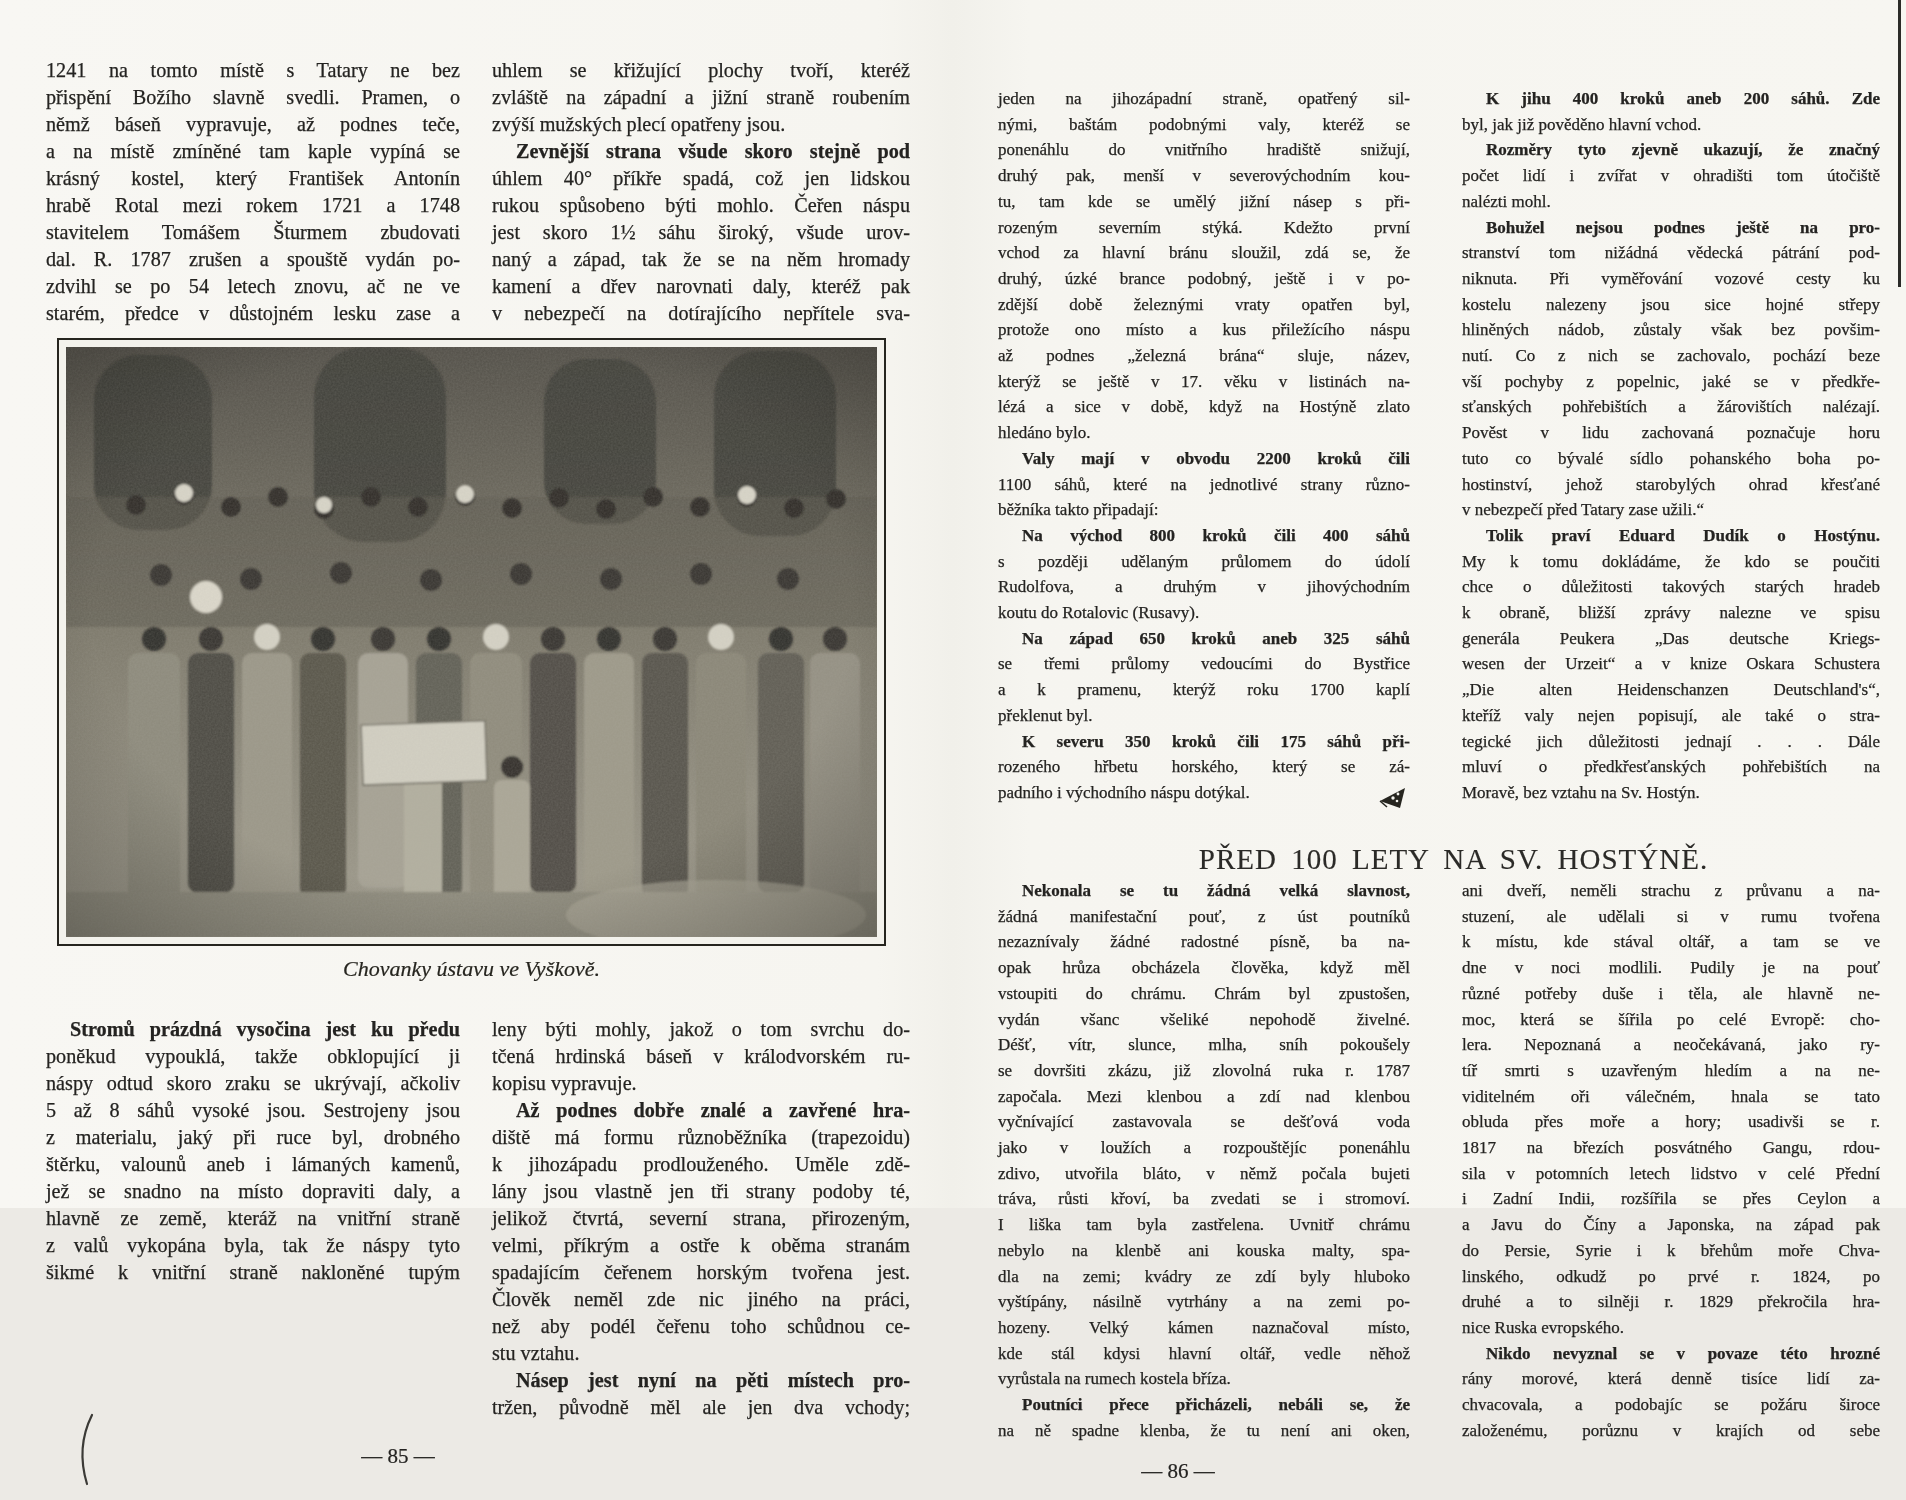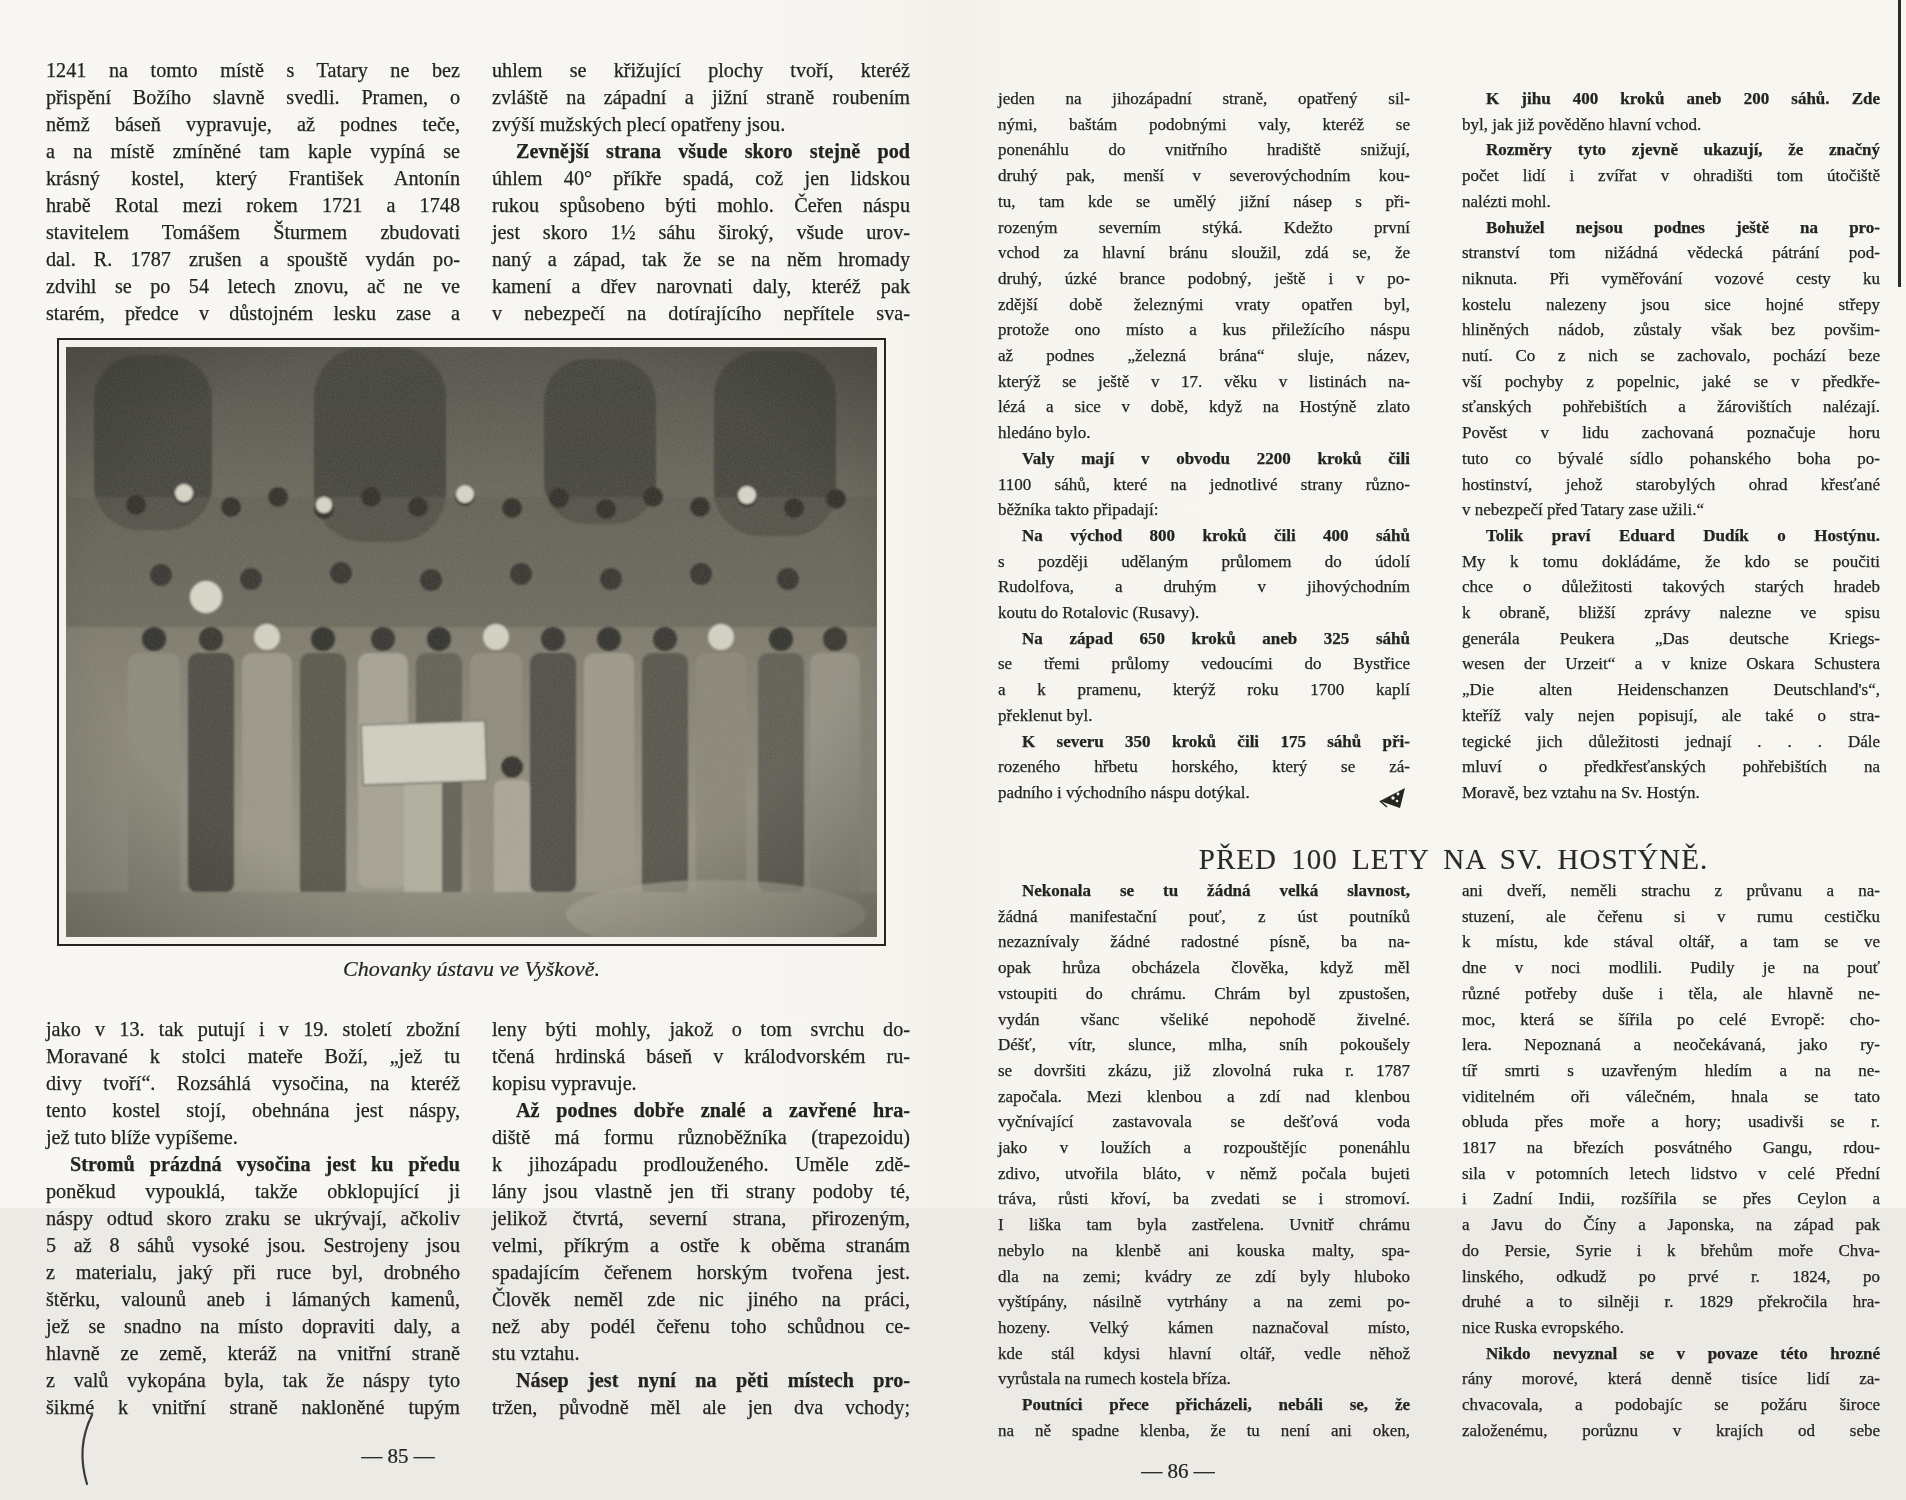--- a/index.html
+++ b/index.html
@@ -195,27 +195,20 @@
         </g>
         <rect width="811" height="590" filter="url(#gr)" opacity="0.4"></rect>
         <rect width="811" height="590" fill="url(#vig)"></rect>
       </svg>
     </figure>
 
     <div class="caption">Chovanky ústavu ve Vyškově.</div>
 
     <div class="col col-left" style="left:46px;top:1016px;width:414px">
         <div class="para">
-          <div class="line jl">jako v 13. tak putují i v 19. století zbožní</div>
-          <div class="line jl">Moravané k stolci mateře Boží, „jež tu</div>
-          <div class="line jl">divy tvoří“. Rozsáhlá vysočina, na kteréž</div>
-          <div class="line jl">tento kostel stojí, obehnána jest náspy,</div>
-          <div class="line">jež tuto blíže vypíšeme.</div>
-        </div>
-        <div class="para">
           <div class="line jl ind">Stromů prázdná vysočina jest ku předu</div>
           <div class="line jl">poněkud vypouklá, takže obklopující ji</div>
           <div class="line jl">náspy odtud skoro zraku se ukrývají, ačkoliv</div>
           <div class="line jl">5 až 8 sáhů vysoké jsou. Sestrojeny jsou</div>
           <div class="line jl">z materialu, jaký při ruce byl, drobného</div>
           <div class="line jl">štěrku, valounů aneb i lámaných kamenů,</div>
           <div class="line jl">jež se snadno na místo dopraviti daly, a</div>
           <div class="line jl">hlavně ze země, kteráž na vnitřní straně</div>
           <div class="line jl">z valů vykopána byla, tak že náspy tyto</div>
           <div class="line jl">šikmé k vnitřní straně nakloněné tupým</div>
@@ -367,21 +360,21 @@
           <div class="line">vyrůstala na rumech kostela bříza.</div>
         </div>
         <div class="para">
           <div class="line jl ind">Poutníci přece přicházeli, nebáli se, že</div>
           <div class="line jl">na ně spadne klenba, že tu není ani oken,</div>
         </div>
       </div>
     <div class="col col-right" style="left:1462px;top:878px;width:418px">
         <div class="para">
           <div class="line jl">ani dveří, neměli strachu z průvanu a na-</div>
-          <div class="line jl">stuzení, ale čeřenu si v rumu cestičku</div>
+          <div class="line jl">stuzení, ale udělali si v rumu tvořena</div>
           <div class="line jl">k místu, kde stával oltář, a tam se ve</div>
           <div class="line jl">dne v noci modlili. Pudily je na pouť</div>
           <div class="line jl">různé potřeby duše i těla, ale hlavně ne-</div>
           <div class="line jl">moc, která se šířila po celé Evropě: cho-</div>
           <div class="line jl">lera. Nepoznaná a neočekávaná, jako ry-</div>
           <div class="line jl">tíř smrti s uzavřeným hledím a na ne-</div>
           <div class="line jl">viditelném oři válečném, hnala se tato</div>
           <div class="line jl">obluda přes moře a hory; usadivši se r.</div>
           <div class="line jl">1817 na březích posvátného Gangu, rdou-</div>
           <div class="line jl">sila v potomních letech lidstvo v celé Přední</div>

